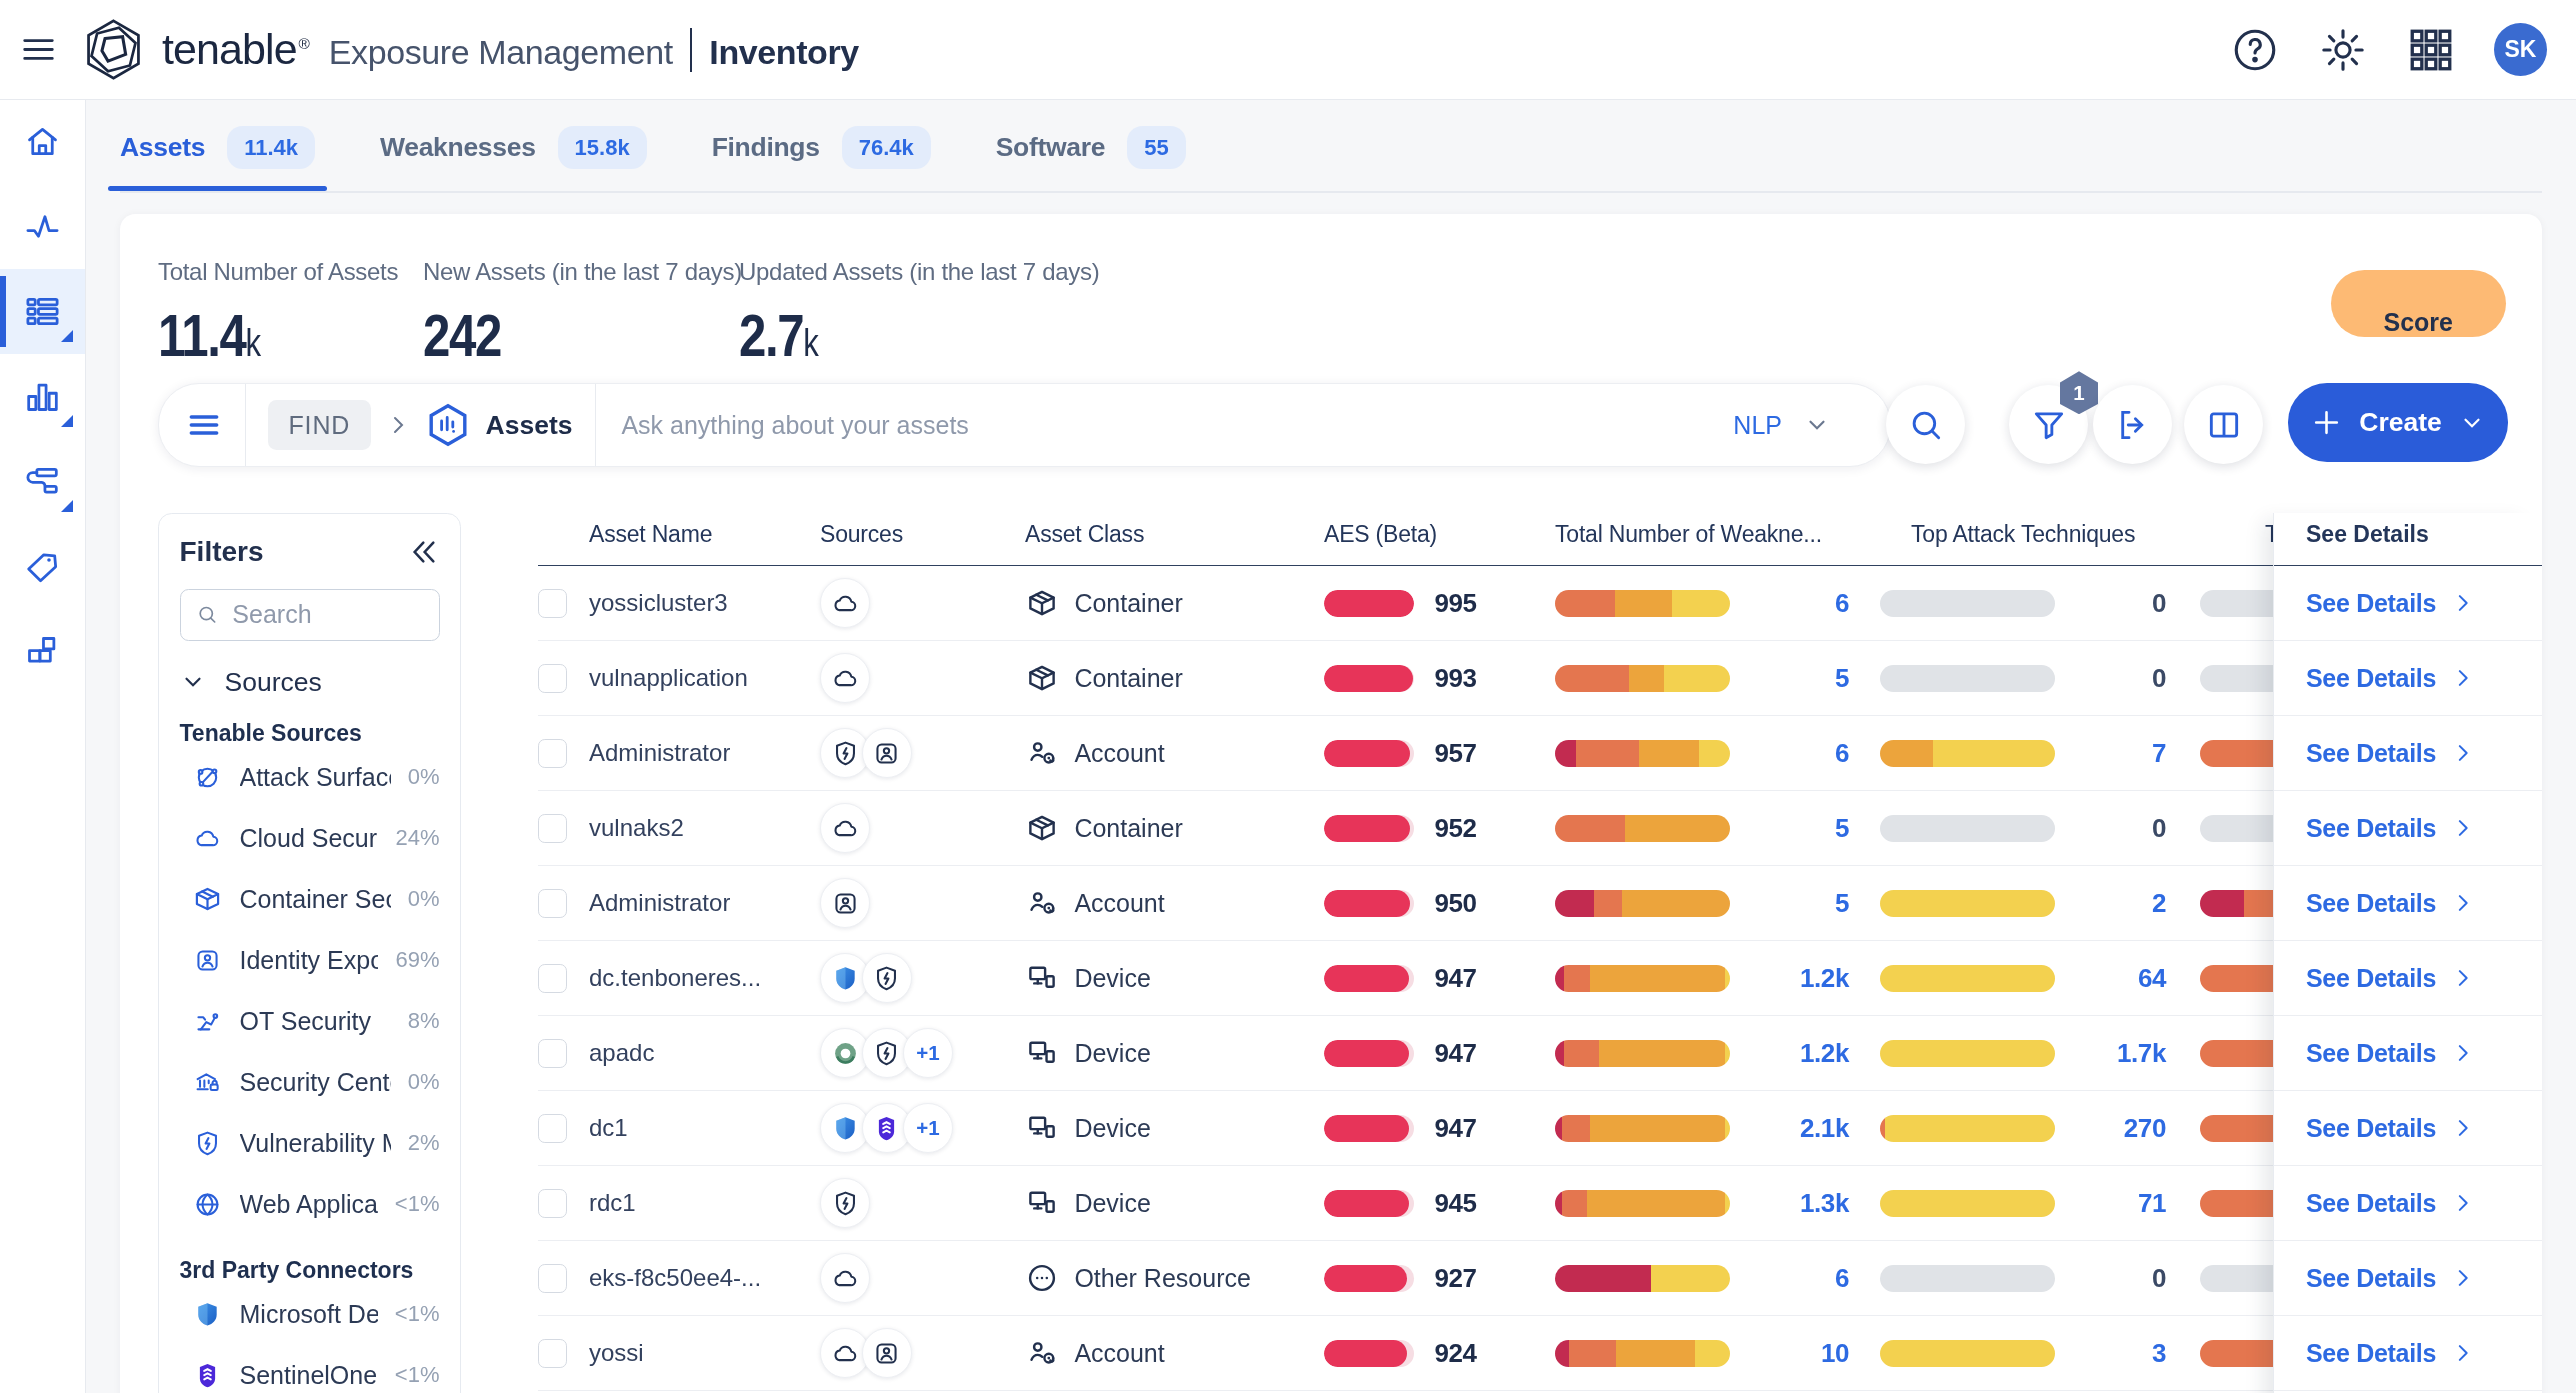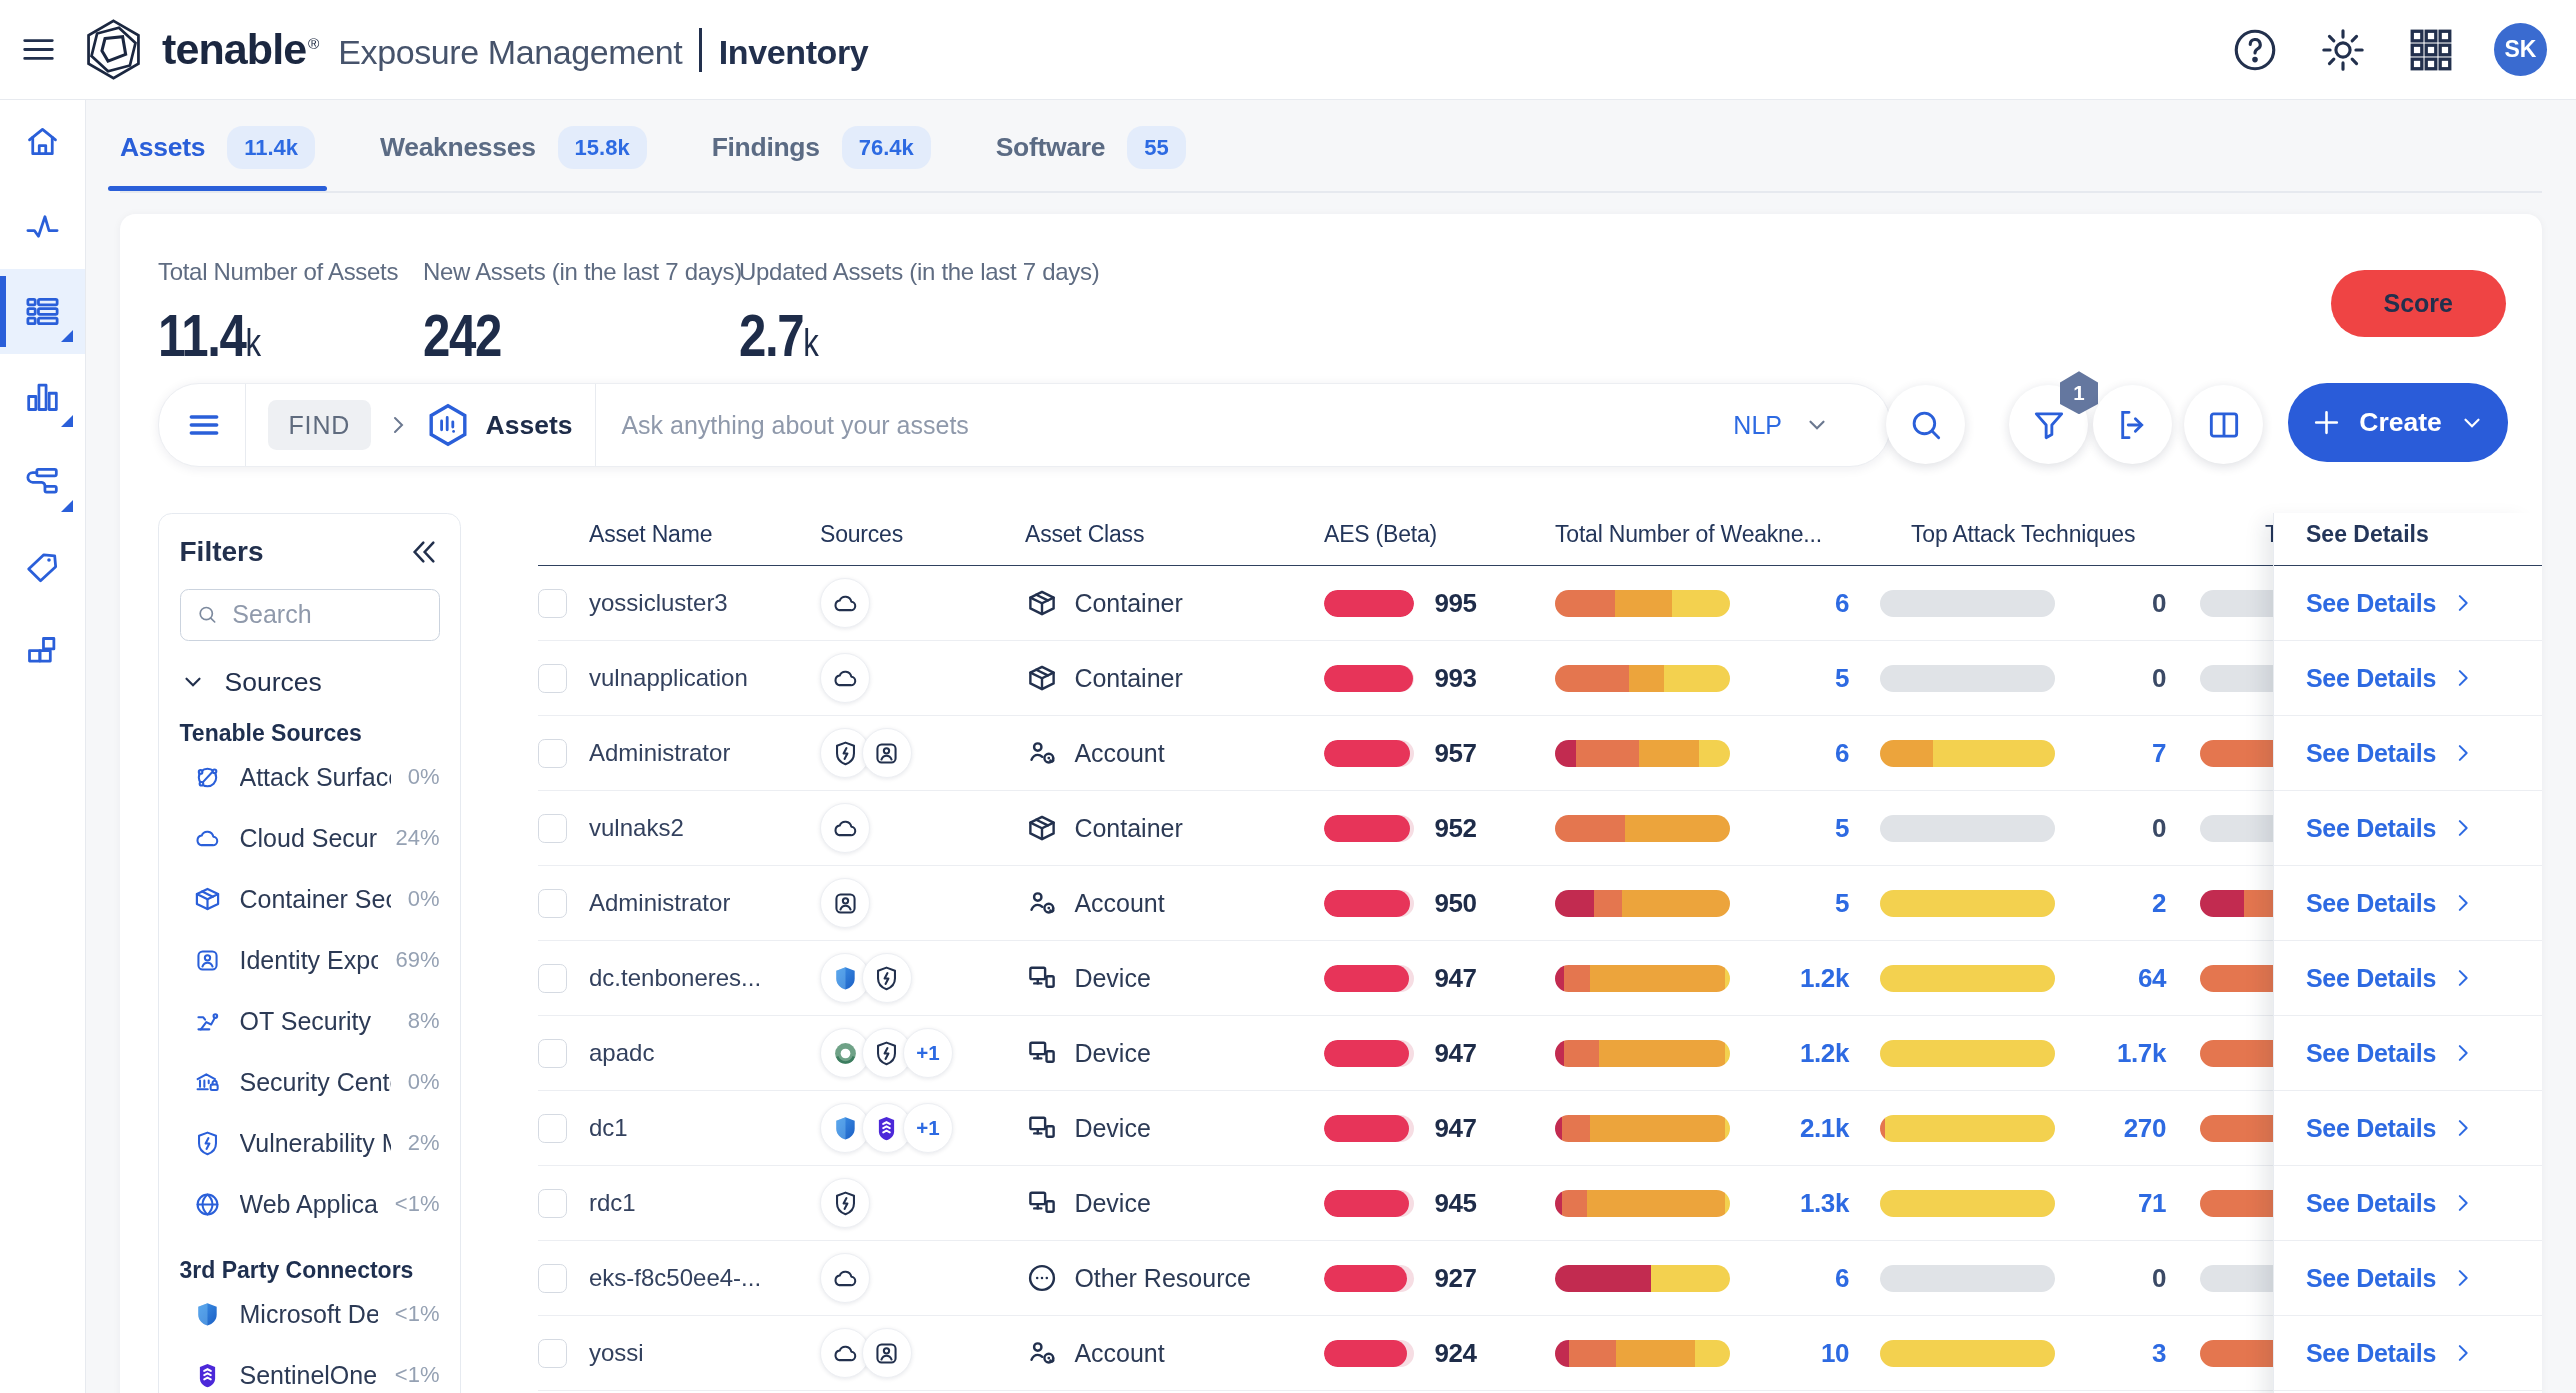--- a/index.html
+++ b/index.html
@@ -5,21 +5,21 @@
   html,body{margin:0;padding:0}
   body{width:2576px;height:1394px;overflow:hidden;position:relative;background:#f6f7f9;
        font-family:"Liberation Sans","DejaVu Sans",sans-serif;color:#24365a;}
   svg{display:block}
   
   #topbar{position:absolute;top:0;left:0;right:0;height:99px;background:#fff;border-bottom:0.9px solid #e7eaef;
           display:flex;align-items:center;z-index:30}
   .hambtn{margin-left:19px;color:#22304d;cursor:pointer}
   .logo-hex{margin-left:19px;color:#1b2740}
   .brand{display:flex;align-items:baseline;margin-left:12px}
-  .brand .prod{font-size:43px;font-weight:700;color:#1b2740;letter-spacing:-0.9px}
+  .brand .prod{font-size:43px;font-weight:400;color:#1b2740;letter-spacing:-0.9px}
   .brand .reg{font-size:15.4px;color:#1b2740;margin-left:1.7px;align-self:flex-start;margin-top:10.2px}
   .brand .suite{font-size:34px;font-weight:400;color:#46536b;margin-left:19px;letter-spacing:-0.4px}
   .brand .pipe{width:2.6px;height:44px;background:#22304d;margin:0 17px;align-self:center}
   .brand .app{font-size:34px;font-weight:800;color:#22304d;letter-spacing:-0.4px}
   .tb-right{margin-left:auto;display:flex;align-items:center;gap:38px;margin-right:29px}
   .tb-icon{color:#22304d;cursor:pointer}
   .avatar{width:53px;height:53px;border-radius:50%;background:#3a6bd0;color:#fff;font-size:23px;font-weight:700;
           display:flex;align-items:center;justify-content:center;cursor:pointer}
   
   #navrail{position:absolute;top:99px;left:0;bottom:0;width:85px;background:#fff;border-right:0.9px solid #e7eaef;z-index:20;
@@ -38,21 +38,21 @@
   #tabline{position:absolute;left:120px;width:2422px;top:191px;height:1.7px;background:#e6e9ef}
   
   #card{position:absolute;left:120px;top:214px;width:2422px;height:1281px;background:#fff;border-radius:15.4px;
         box-shadow:0 1.7px 8.5px rgba(20,30,60,.05)}
   
   .stat{position:absolute;top:44px}
   .stat .slbl{font-size:24px;color:#5f6c82;letter-spacing:-0.3px}
   .stat .snum{margin-top:15.4px;font-size:60px;font-weight:800;color:#1e2c49;transform:scaleX(.82);transform-origin:left;letter-spacing:-1.7px;white-space:nowrap}
   .stat .ssuf{font-size:38px;font-weight:500}
   
-  #scoretoggle{position:absolute;top:56px;right:36px;height:67px;border-radius:34px;background:#ef4444;display:flex;align-items:center}
+  #scoretoggle{position:absolute;top:56px;right:36px;height:67px;border-radius:34px;background:#fdba74;display:flex;align-items:flex-end}
   .sopt{font-size:25px;font-weight:700;color:#22304d;padding:0 53px;cursor:pointer}
   .sopt.sel{background:#fff;border:0.9px solid #d8dde6;border-radius:34px;height:67px;display:flex;align-items:center;box-shadow:0 0.9px 5.1px rgba(20,30,60,.08)}
   
   #qbar{position:absolute;left:38px;top:169px;width:1731px;height:82px;background:#fff;border:0.9px solid #eceef2;border-radius:41px;
         box-shadow:0 1.7px 10.2px rgba(20,30,60,.08);display:flex;align-items:center;z-index:6}
   .qham{margin-left:26px;color:#2a5fd9;cursor:pointer}
   .qdiv{width:0.9px;height:82px;background:#e8ebf0;margin-left:22px}
   .findpill{margin-left:22px;background:#eef0f3;border-radius:8.5px;padding:10.2px 20.5px;font-size:25px;color:#5f6b7e;letter-spacing:0.9px;cursor:pointer}
   .qchev{margin-left:15.4px;color:#6b7890}
   .hexic{margin-left:13.7px;color:#2a5fd9}

